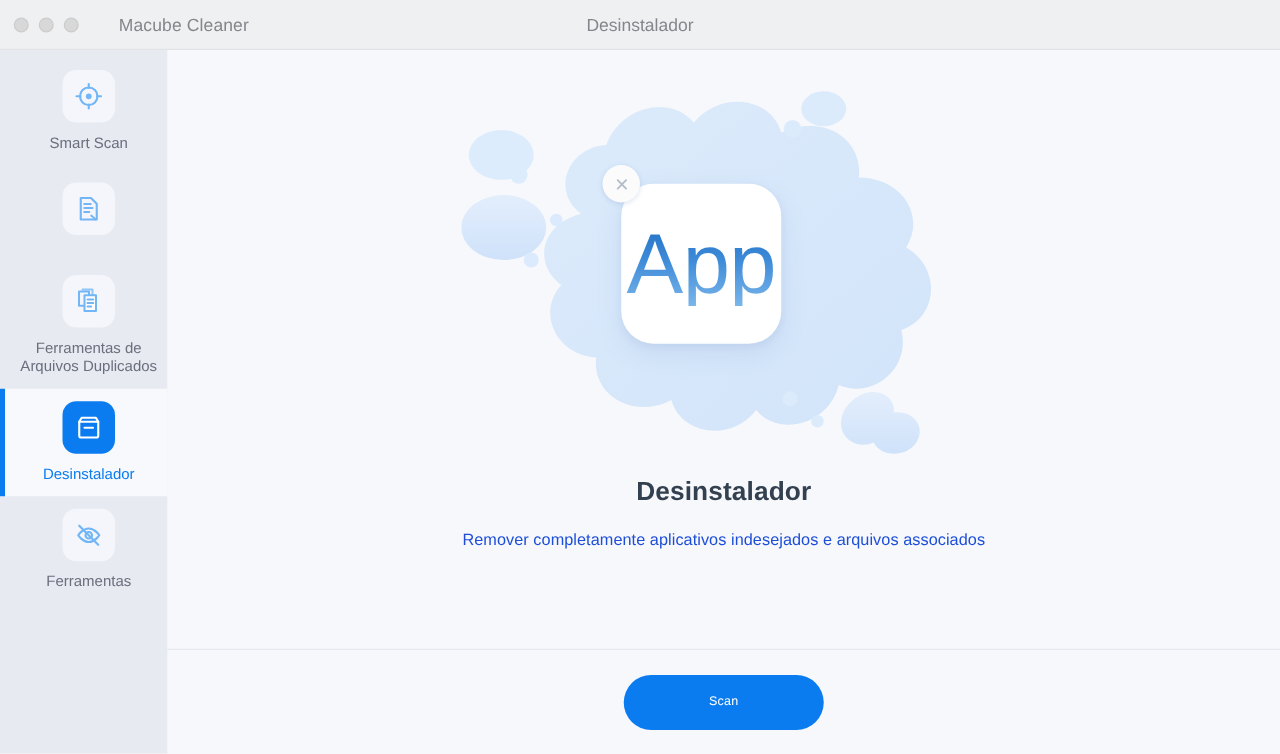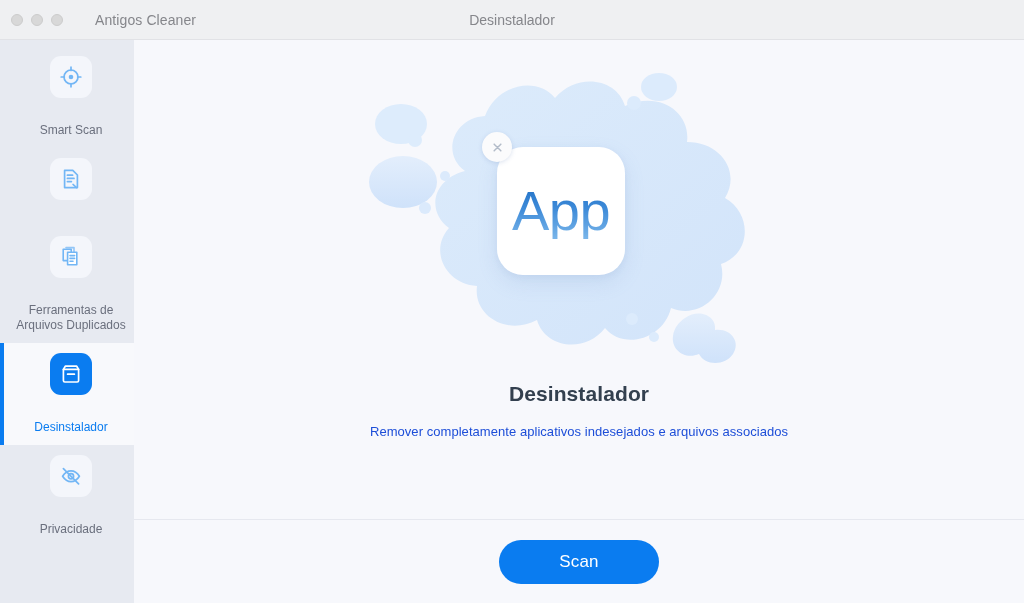--- a/index.html
+++ b/index.html
@@ -38,22 +38,21 @@
     background:#e7eaf1;
     display:flex; flex-direction:column;
     padding-top:6px;
   }
   .nav-item {
     position:relative;
     display:flex; flex-direction:column; align-items:center;
     padding:10px 6px 10px 14px;
     cursor:pointer;
     min-height:78px;
-    justify-content:space-between;
-    gap:16px;
+    justify-content:center;
   }
   .nav-item .tile {
     width:42px; height:42px; border-radius:11px;
     background:#f4f6fb;
     display:flex; align-items:center; justify-content:center;
     margin-bottom:9px;
   }
   .nav-item .label {
     font-size:12px; line-height:15px; color:#6a6f7d; text-align:center;
     max-width:122px;
@@ -79,21 +78,21 @@
   .hero { position:relative; width:420px; height:330px; }
   .hero svg { position:absolute; inset:0; width:100%; height:100%; }
   .app-tile {
     position:absolute; left:128px; top:93px;
     width:128px; height:128px; border-radius:26px;
     background:#ffffff;
     box-shadow:0 8px 20px rgba(120,150,200,.16), 0 2px 6px rgba(120,150,200,.10);
     display:flex; align-items:center; justify-content:center;
   }
   .app-text {
-    font-size:56px; font-weight:400; letter-spacing:-.5px;
+    font-size:68px; font-weight:400; letter-spacing:-.5px;
     background:linear-gradient(180deg,#1f6fc4 0%,#3d8ad8 45%,#7ab6ea 100%);
     -webkit-background-clip:text; background-clip:text;
     -webkit-text-fill-color:transparent; color:#3d8ad8;
     line-height:1;
   }
   .x-badge {
     position:absolute; left:113px; top:78px;
     width:30px; height:30px; border-radius:50%;
     background:#fbfbfc;
     box-shadow:0 1px 4px rgba(110,140,190,.25);
@@ -109,36 +108,36 @@
   }
 
   .footer {
     flex:0 0 84px; height:84px;
     border-top:1px solid #e6e8ef;
     display:flex; align-items:center; justify-content:center;
   }
   .scan-btn {
     width:160px; height:44px; border-radius:22px;
     background:#0a7cf0; border:none;
-    color:#fff; font-size:17px; font-family:inherit;
+    color:#fff; font-size:10px; font-family:inherit;
     cursor:pointer; letter-spacing:.2px;
   }
 </style>
 </head>
 <body>
 
 <div class="window">
 
   <div class="titlebar">
     <div class="traffic">
       <span class="dot"></span>
       <span class="dot"></span>
       <span class="dot"></span>
     </div>
-    <span class="app-title">Antigos Cleaner</span>
+    <span class="app-title">Macube Cleaner</span>
     <div class="center-title">Desinstalador</div>
   </div>
 
   <div class="body">
 
     <nav class="sidebar">
 
       <div class="nav-item">
         <span class="tile">
           <svg width="24" height="24" viewBox="0 0 24 24" fill="none" stroke="#72b6f5" stroke-width="1.7" stroke-linecap="round">
@@ -184,21 +183,21 @@
       </div>
 
       <div class="nav-item">
         <span class="tile">
           <svg width="24" height="24" viewBox="0 0 24 24" fill="none" stroke="#72b6f5" stroke-width="1.7" stroke-linecap="round" stroke-linejoin="round">
             <path d="M3.6 12.2s3.4-5.4 8.4-5.4 8.4 5.4 8.4 5.4-3.4 5.4-8.4 5.4-8.4-5.4-8.4-5.4z"></path>
             <circle cx="12" cy="12.2" r="2.6"></circle>
             <path d="M4.4 4.6l15.2 15.2"></path>
           </svg>
         </span>
-        <span class="label">Privacidade</span>
+        <span class="label">Ferramentas</span>
       </div>
 
 
     </nav>
 
     <section class="main">
       <div class="content">
 
         <div class="hero">
           <svg viewBox="0 0 420 330">

